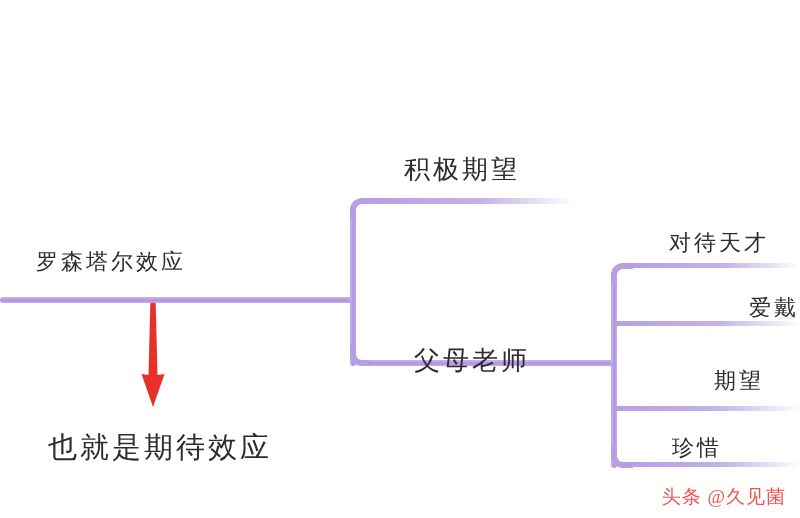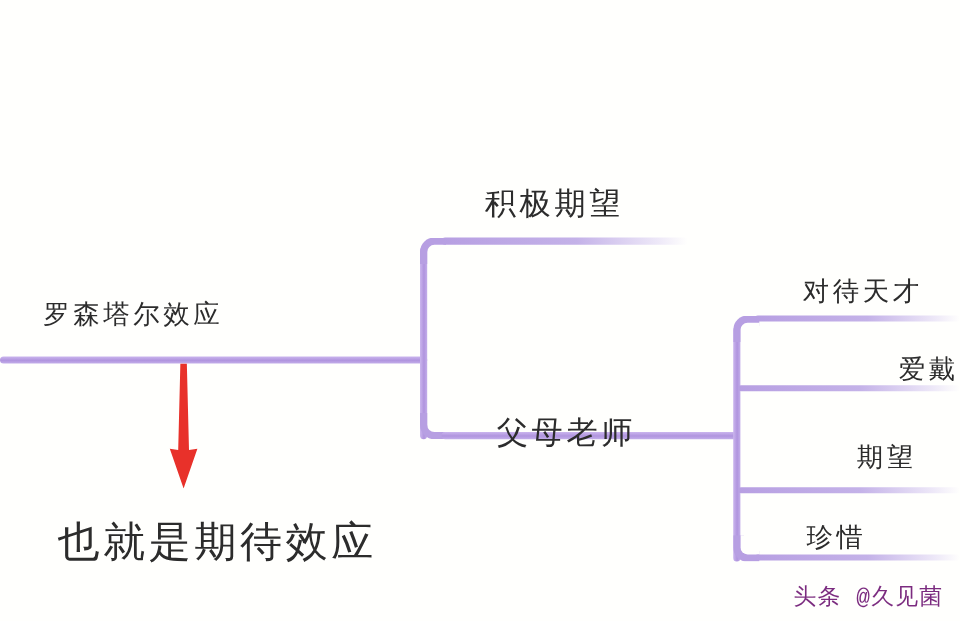--- a/index.html
+++ b/index.html
@@ -64,21 +64,21 @@
     letter-spacing: 1px;
   }
   #root-label {
     font-size: 22px;
     font-weight: 500;
     left: 36px;
     top: 247px;
     letter-spacing: 3px;
   }
   #caption-label {
-    font-size: 35px;
+    font-size: 29px;
     left: 48px;
     top: 428px;
     letter-spacing: 3px;
   }
   .lvl1 {
     font-size: 26px;
     letter-spacing: 3px;
   }
   .lvl2 {
     font-size: 22px;
@@ -91,22 +91,22 @@
     top: 303px;
     width: 44px;
     height: 104px;
   }
   
   #watermark {
     position: absolute;
     right: 14px;
     bottom: 8px;
     font-size: 19px;
-    color: #701a75;
-    font-family: Liberation Mono, monospace;
+    color: #ef4444;
+    font-family: Liberation Serif, serif;
     letter-spacing: 1px;
     opacity: .92;
   }
 </style>
 </head>
 <body>
 
 <div id="canvas">
 
   <div class="hline" style="left:0px; top:297px; width:356px;"></div>

